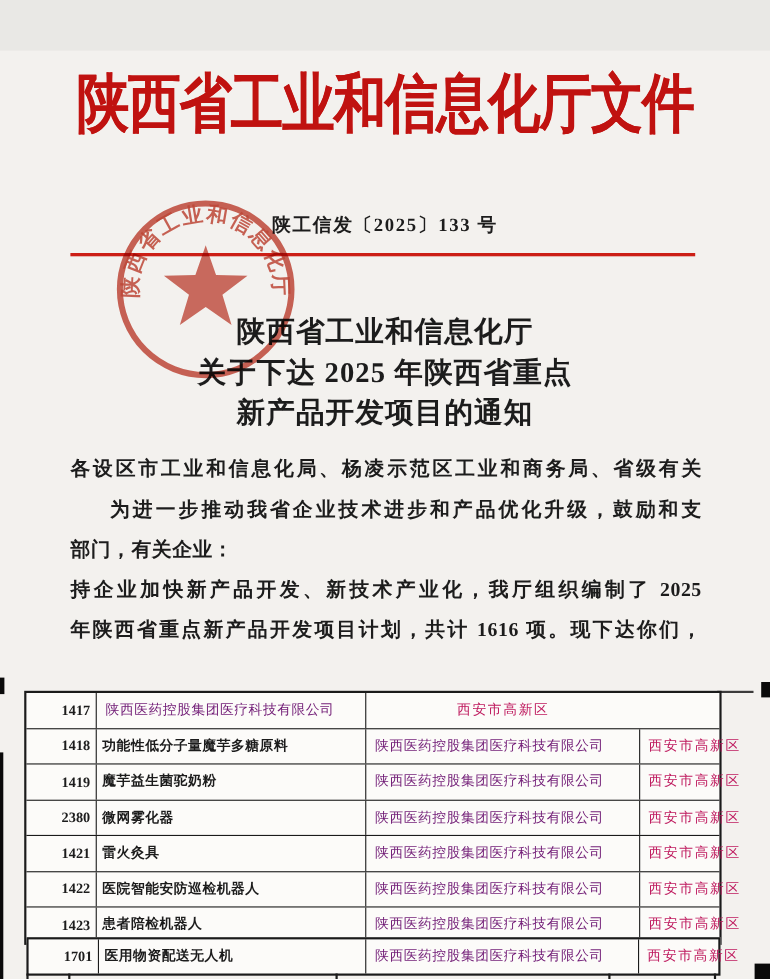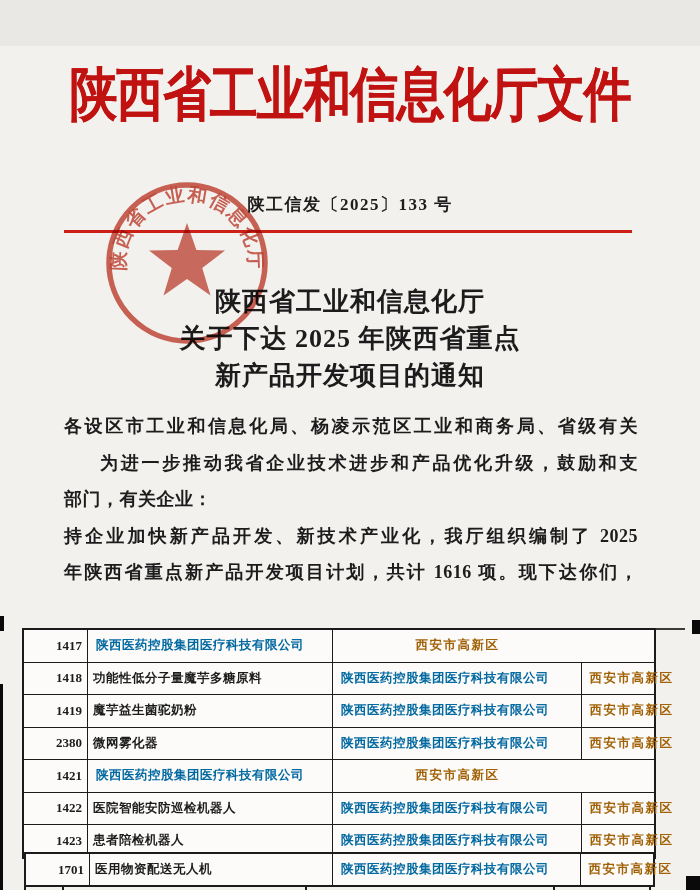--- a/index.html
+++ b/index.html
@@ -52,22 +52,22 @@
     background:#fcfbf9;filter:blur(.25px);
   }
   .tbl1{top:628px;left:22px;width:630px;}
   .tbl2{top:852px;left:24px;width:627px;}
   .trow{display:grid;grid-template-columns:37px 245px 249px 99px;height:31.5px;border-bottom:1.5px solid var(--border);padding-left:27px;}
   .tbl .trow:last-child{border-bottom:none;text-align:center;}
   .tbl2 .trow{grid-template-columns:37px 243px 248px 99px;height:31px;}
   .cell{border-right:1.5px solid var(--border);display:flex;align-items:center;font-size:12.5px;overflow:hidden;white-space:nowrap;}
   .cell.c-no{justify-content:center;font-weight:bold;font-size:13px;}
   .cell.c-product{padding-left:5px;font-weight:bold;letter-spacing:.5px;}
-  .cell.c-company{padding-left:8px;font-weight:700;color:#0369a1;letter-spacing:.5px;}
-  .cell.c-district{justify-content:center;font-weight:700;color:#a16207;border-right:none;letter-spacing:1.5px;}
+  .cell.c-company{padding-left:8px;font-weight:400;color:#701a75;letter-spacing:.5px;}
+  .cell.c-district{justify-content:center;font-weight:400;color:#be185d;border-right:none;letter-spacing:1.5px;}
   .border-ext{position:absolute;left:652px;top:628px;width:33px;height:2px;background:var(--border);opacity:.85;}
   .stub{position:absolute;top:885px;width:2px;height:5px;background:var(--border);}
   .artifact{position:absolute;background:#0a0a0a;}
   .a-left-top{left:0;top:616px;width:4px;height:15px;}
   .a-left-band{left:0;top:684px;width:3px;height:206px;}
   .a-right-top{left:692px;top:620px;width:8px;height:14px;}
   .a-right-bottom{left:686px;top:876px;width:14px;height:14px;}
 </style>
 </head>
 <body>
@@ -129,20 +129,21 @@
 
     <div class="trow">
       <div class="cell c-no">2380</div>
       <div class="cell c-product">微网雾化器</div>
       <div class="cell c-company">陕西医药控股集团医疗科技有限公司</div>
       <div class="cell c-district">西安市高新区</div>
     </div>
 
     <div class="trow">
       <div class="cell c-no">1421</div>
+      <div class="cell c-product">雷火灸具</div>
       <div class="cell c-company">陕西医药控股集团医疗科技有限公司</div>
       <div class="cell c-district">西安市高新区</div>
     </div>
 
     <div class="trow">
       <div class="cell c-no">1422</div>
       <div class="cell c-product">医院智能安防巡检机器人</div>
       <div class="cell c-company">陕西医药控股集团医疗科技有限公司</div>
       <div class="cell c-district">西安市高新区</div>
     </div>

